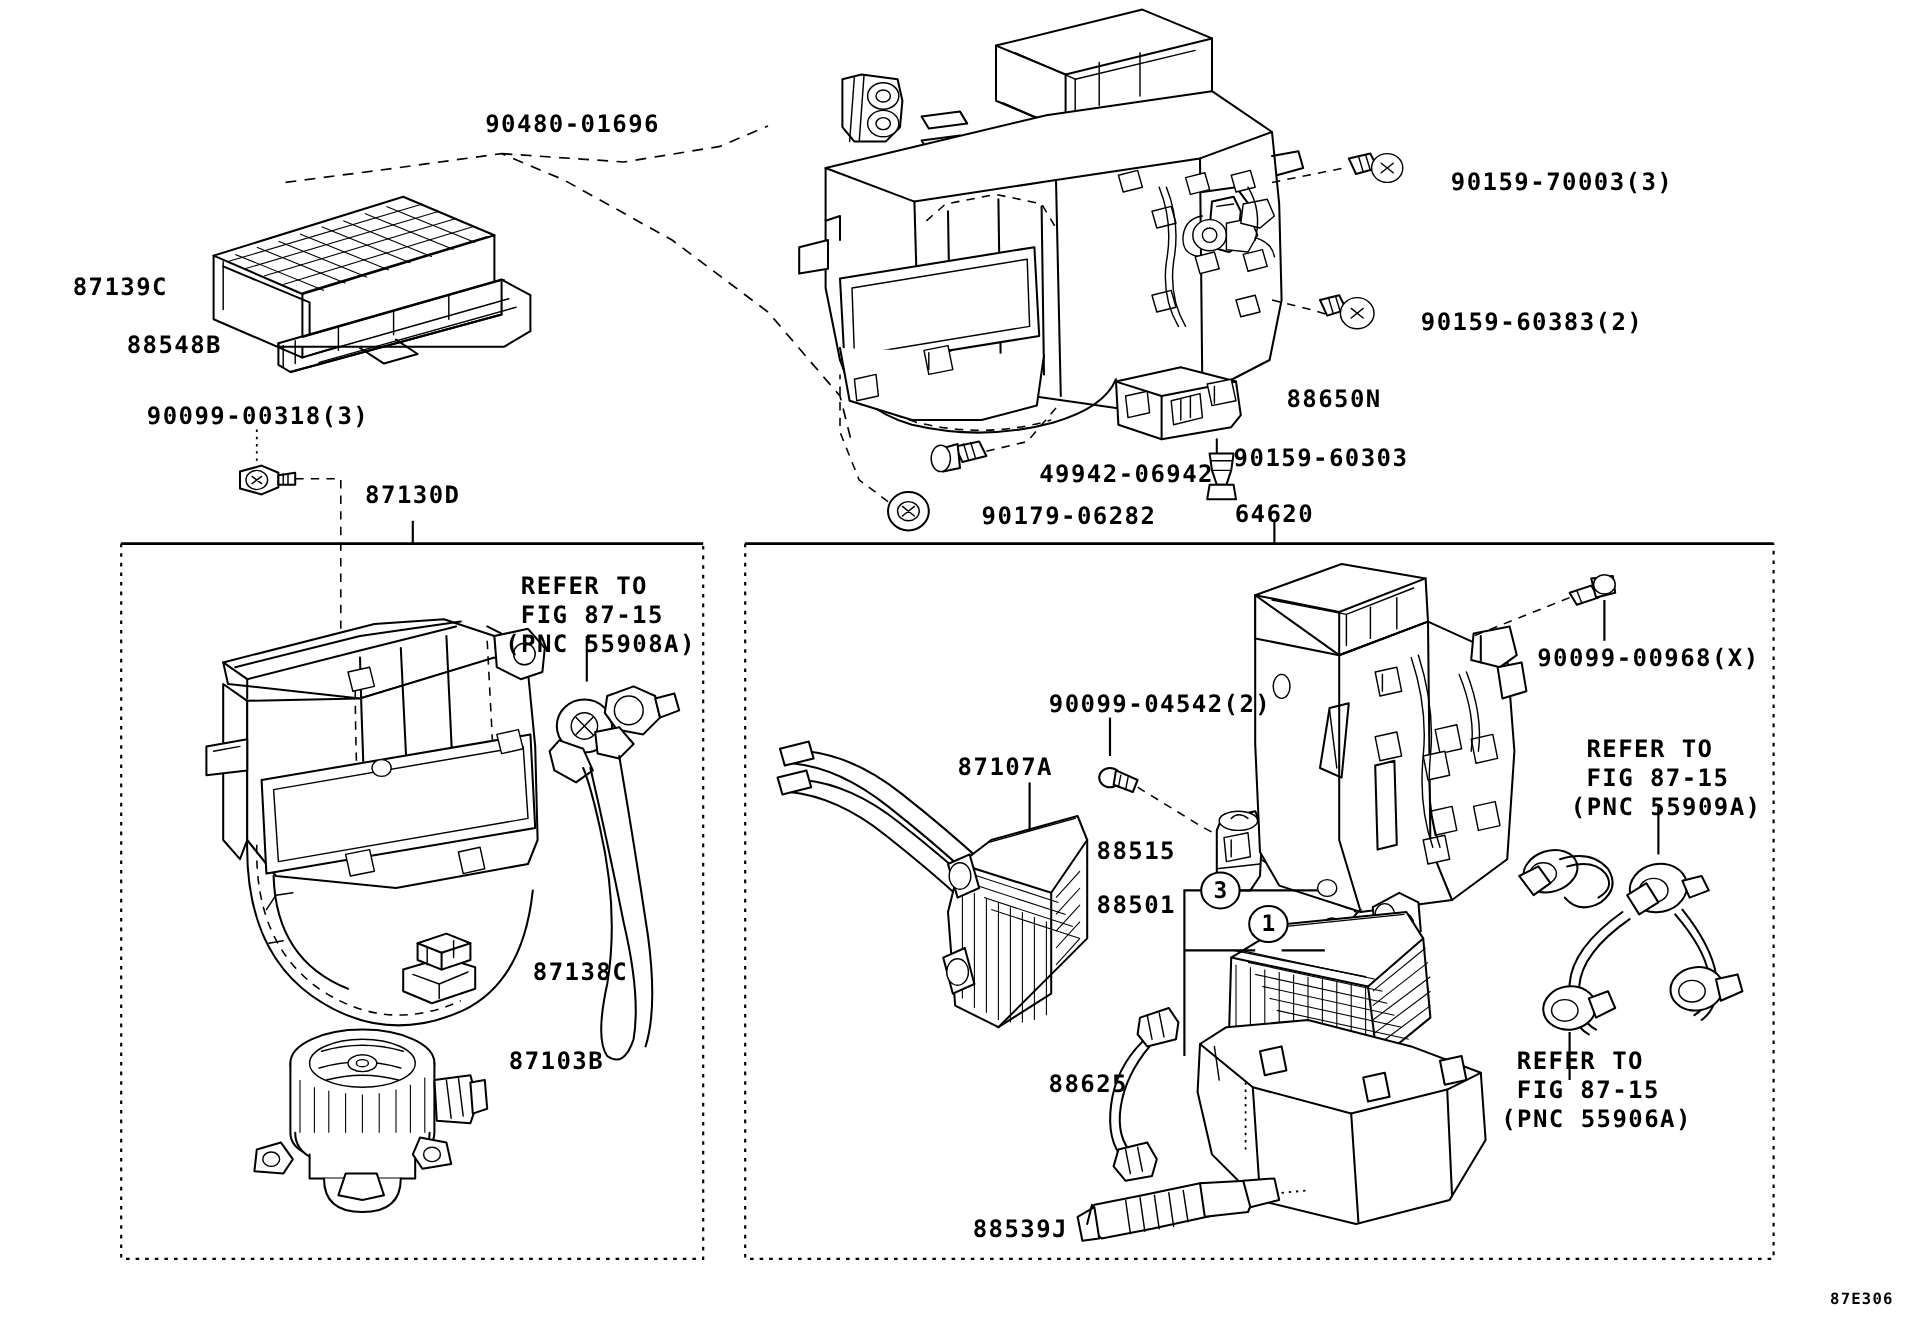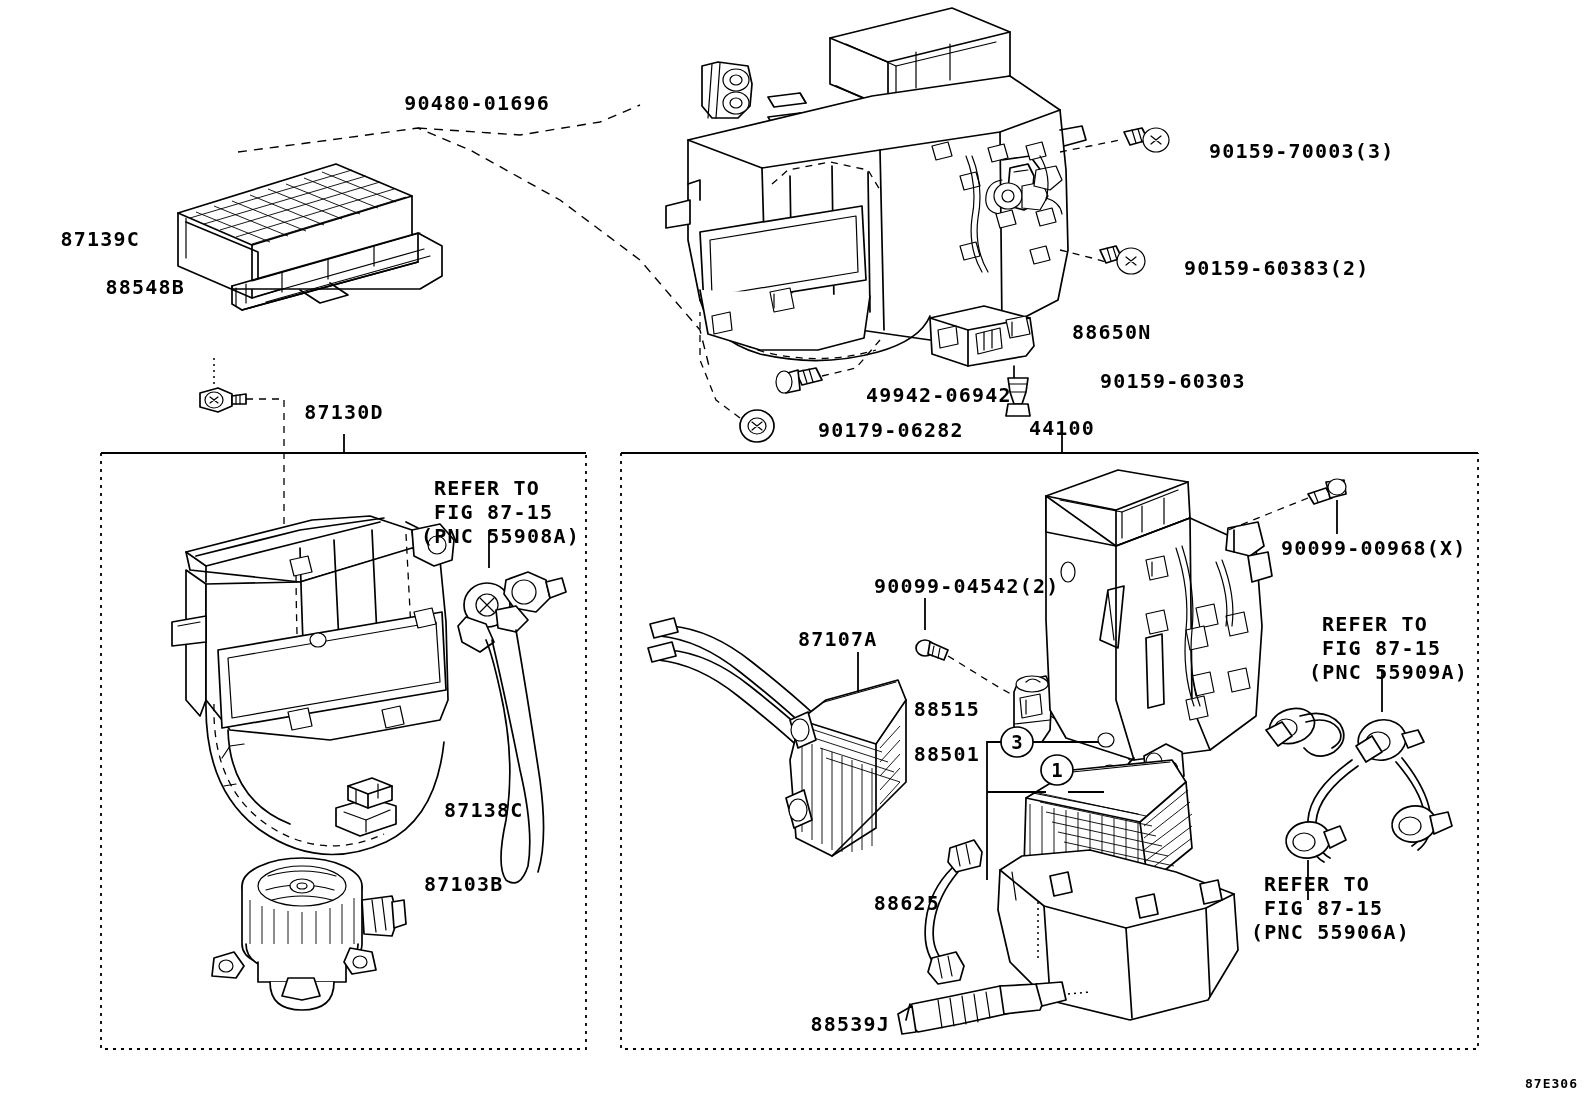--- a/index.html
+++ b/index.html
@@ -496,31 +496,32 @@
     <path class="ldr" d="M1028 742 H1098"></path>
     <path class="ldr" d="M987 792 H1046"></path>
     <path class="ldr" d="M1068 792 H1104"></path>
     <ellipse class="sf" cx="1017" cy="742" rx="16" ry="15"></ellipse>
     <ellipse class="sf" cx="1057" cy="770" rx="16" ry="15"></ellipse>
   </g>
 </svg>
 
 <div class="lbl r" style="left:20px;top:227px;width:120px;">87139C</div>
 <div class="lbl r" style="left:20px;top:275px;width:165px;">88548B</div>
+<div class="lbl c" style="left:60px;top:334px;width:310px;">90099-00318(3)</div>
 
 <div class="lbl r" style="left:380px;top:91px;width:170px;">90480-01696</div>
 <div class="lbl" style="left:1209px;top:139px;">90159-70003(3)</div>
 <div class="lbl" style="left:1184px;top:256px;">90159-60383(2)</div>
 <div class="lbl" style="left:1072px;top:320px;">88650N</div>
-<div class="lbl" style="left:1100px;top:369px;">90159-60303</div>
+<div class="lbl" style="left:1028px;top:369px;">90159-60303</div>
 <div class="lbl" style="left:866px;top:383px;">49942-06942</div>
 <div class="lbl" style="left:818px;top:418px;">90179-06282</div>
 
 <div class="lbl c" style="left:264px;top:400px;width:160px;text-align:center;">87130D</div>
-<div class="lbl c" style="left:982px;top:416px;width:160px;">44100</div>
+<div class="lbl c" style="left:982px;top:416px;width:160px;">64620</div>
 
 <div class="lbl" style="left:434px;top:476px;">REFER TO</div>
 <div class="lbl" style="left:434px;top:500px;">FIG 87-15</div>
 <div class="lbl" style="left:421px;top:524px;">(PNC 55908A)</div>
 
 <div class="lbl" style="left:444px;top:798px;">87138C</div>
 <div class="lbl" style="left:424px;top:872px;">87103B</div>
 
 <div class="lbl" style="left:798px;top:627px;">87107A</div>
 <div class="lbl" style="left:874px;top:574px;">90099-04542(2)</div>

